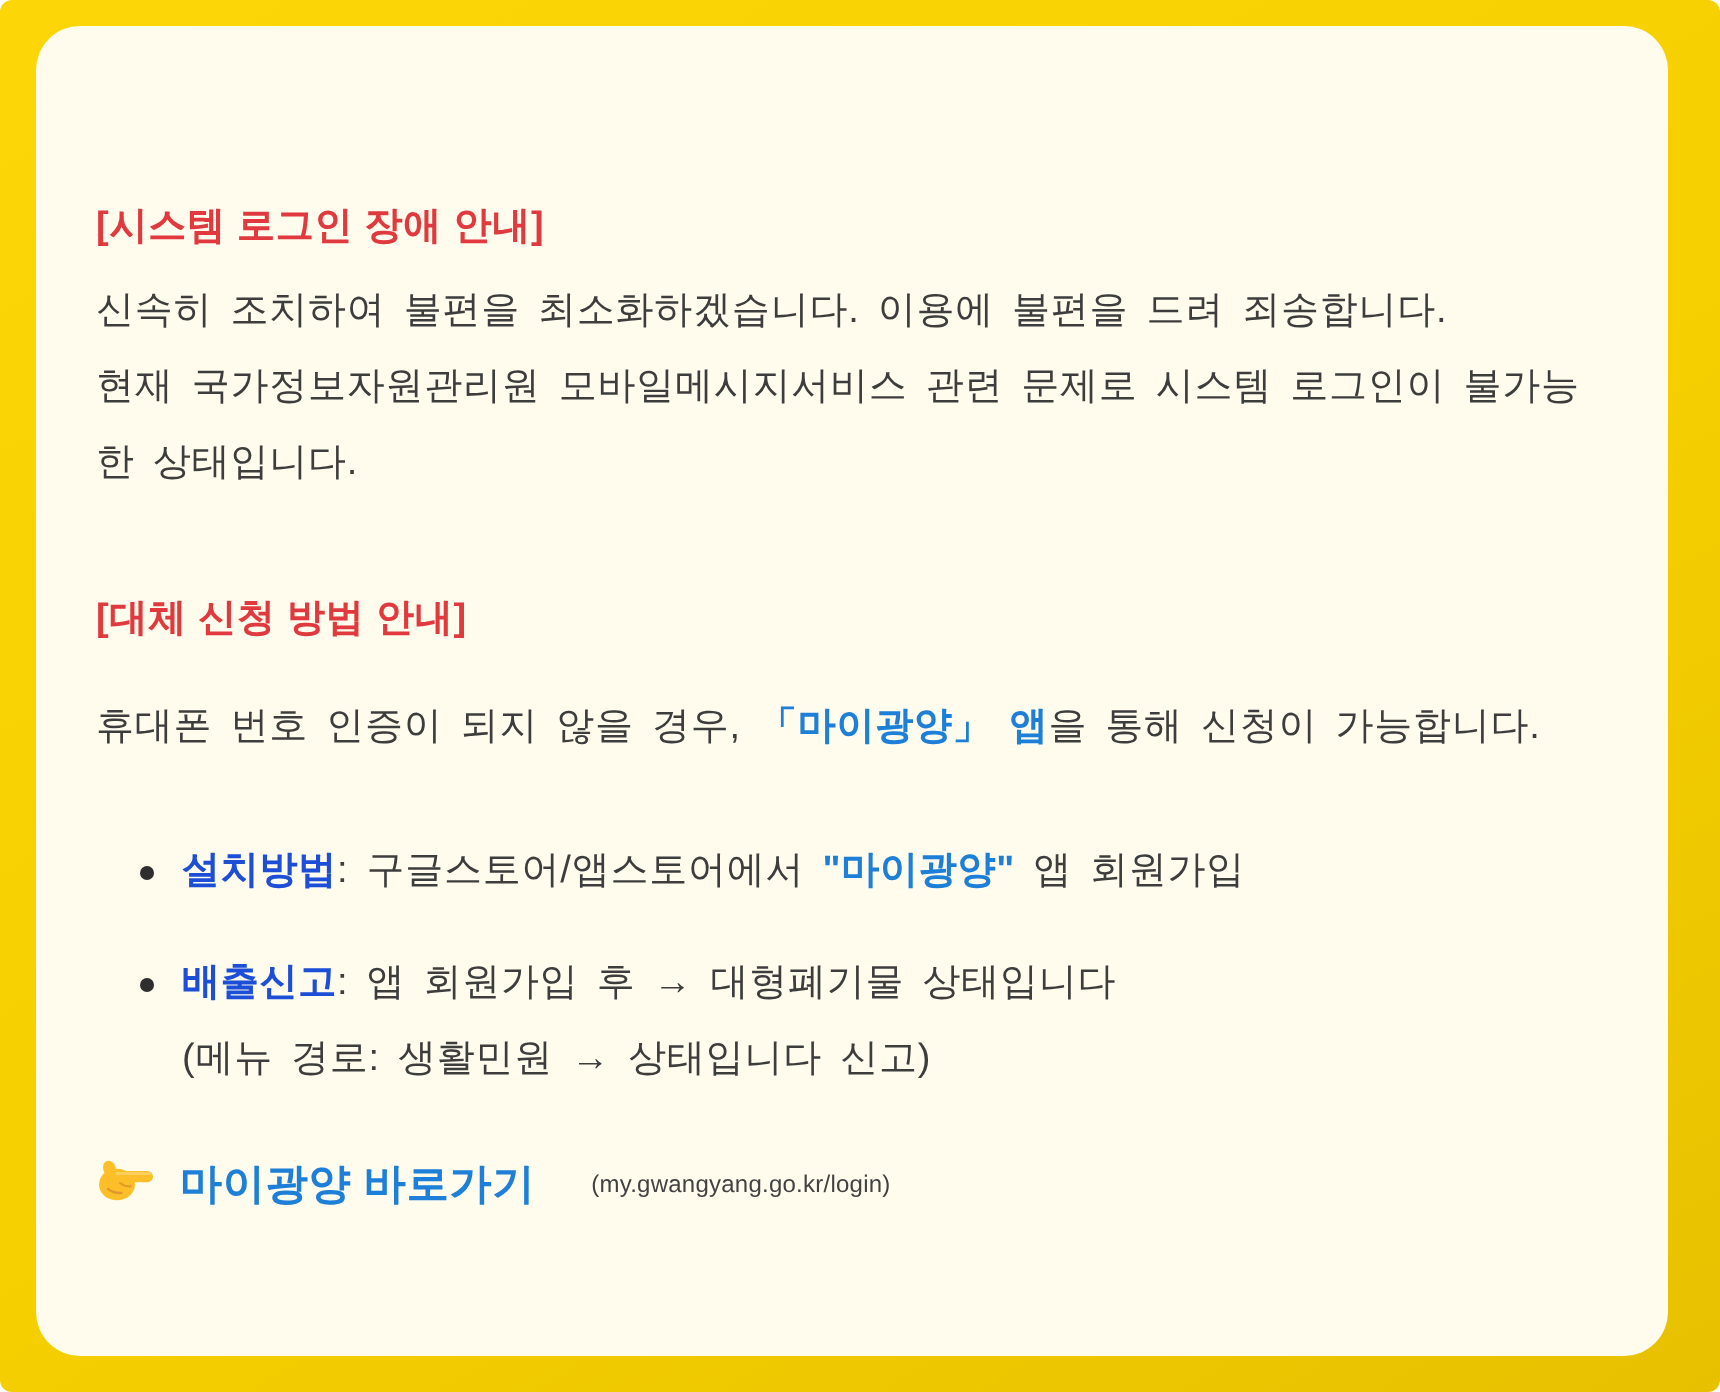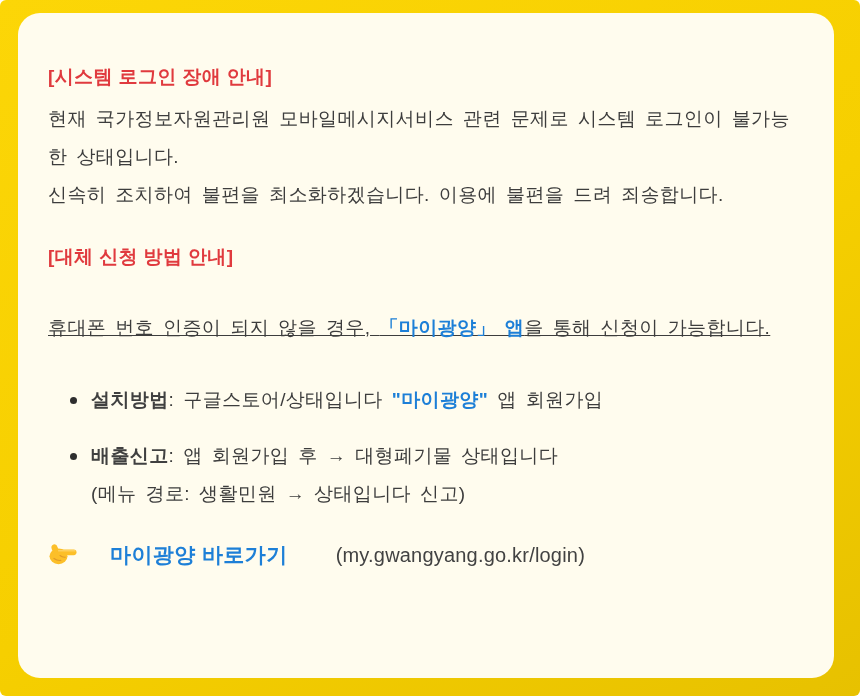--- a/index.html
+++ b/index.html
@@ -20,21 +20,21 @@
     padding: 13px 26px 18px 18px;
     background: linear-gradient(150deg, #fcd607 0%, #f6cf00 55%, #e7c100 100%);
     border-radius: 6px;
   }
   .card {
     box-sizing: border-box;
     width: 100%;
     height: 100%;
     background: #fffcee;
     border-radius: 22px;
-    padding: 31px 30px 0 30px;
+    padding: 68px 30px 0 30px;
     overflow: hidden;
   }
   .h-red {
     color: #e03a3e;
     font-weight: bold;
     font-size: 19px;
     line-height: 30px;
     letter-spacing: 0.02em;
   }
   .body-text {
@@ -42,28 +42,28 @@
     font-size: 19px;
     line-height: 38px;
     letter-spacing: 0.02em;
     word-spacing: 0.18em;
   }
   .blue {
     color: #1d7fd7;
     font-weight: bold;
   }
   .red {
-    color: #404040;
+    color: #1d4ed8;
     font-weight: bold;
     text-align: right;
   }
   .sec1-heading { margin-top: 18px; }
   .sec1-body { margin-top: 8px; }
-  .sec2-heading { margin-top: 28px; }
-  .sec2-intro { margin-top: 37px; text-decoration: underline; }
+  .sec2-heading { margin-top: 44px; }
+  .sec2-intro { margin-top: 20px; }
   .bullet-list {
     margin-top: 34px;
     padding-left: 22px;
   }
   .bullet-item {
     display: flex;
     align-items: flex-start;
     margin-bottom: 18px;
   }
   .dot {
@@ -72,67 +72,66 @@
     height: 7px;
     border-radius: 50%;
     background: #2e2e2e;
     margin: 16px 14px 0 0;
   }
   .note-para { margin-top: 30px; }
   .footer-row {
     margin-top: 26px;
     display: flex;
     align-items: center;
-    gap: 20px;
   }
   .hand-icon {
     flex: 0 0 auto;
     margin-right: 12px;
     margin-top: 2px;
   }
   .footer-link {
     color: #1d7fd7;
     font-weight: bold;
     font-size: 21px;
     letter-spacing: 0.02em;
     text-decoration: none;
     cursor: pointer;
   }
   .footer-url {
     color: #424242;
-    font-size: 20px;
+    font-size: 12px;
     margin-left: 28px;
     letter-spacing: 0.01em;
   }
 </style>
 </head>
 <body>
 
 <div class="frame">
   <div class="card">
 
     <div class="h-red sec1-heading">[시스템 로그인 장애 안내]</div>
 
     <div class="body-text sec1-body">
+      <div>신속히 조치하여 불편을 최소화하겠습니다. 이용에 불편을 드려 죄송합니다.</div>
       <div>현재 국가정보자원관리원 모바일메시지서비스 관련 문제로 시스템 로그인이 불가능한 상태입니다.</div>
-      <div>신속히 조치하여 불편을 최소화하겠습니다. 이용에 불편을 드려 죄송합니다.</div>
     </div>
 
     <div class="h-red sec2-heading">[대체 신청 방법 안내]</div>
 
     <div class="body-text sec2-intro">
       <span>휴대폰 번호 인증이 되지 않을 경우, </span><span class="blue">「마이광양」 앱</span><span>을 통해 신청이 가능합니다.</span>
     </div>
 
     <div class="bullet-list">
 
       <div class="bullet-item">
         <span class="dot"></span>
         <span class="body-text">
-          <span class="red">설치방법</span><span>: 구글스토어/상태입니다 </span><span class="blue">"마이광양"</span><span> 앱 회원가입</span>
+          <span class="red">설치방법</span><span>: 구글스토어/앱스토어에서 </span><span class="blue">"마이광양"</span><span> 앱 회원가입</span>
         </span>
       </div>
 
       <div class="bullet-item">
         <span class="dot"></span>
         <span class="body-text">
           <span class="red">배출신고</span><span>: 앱 회원가입 후 → 대형폐기물 상태입니다</span>
           <br>
           <span>(메뉴 경로: 생활민원 → 상태입니다 신고)</span>
         </span>

